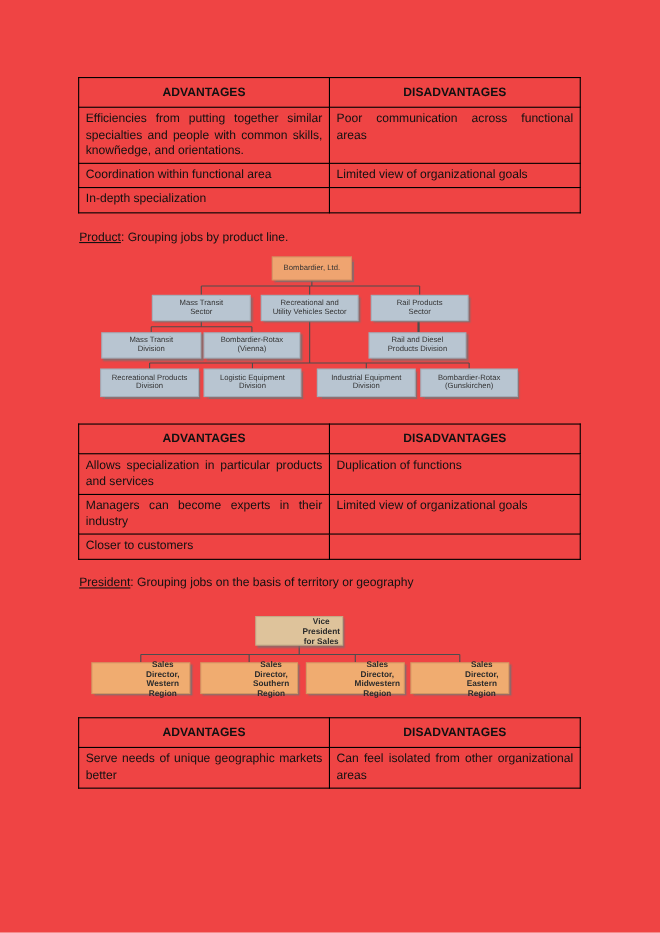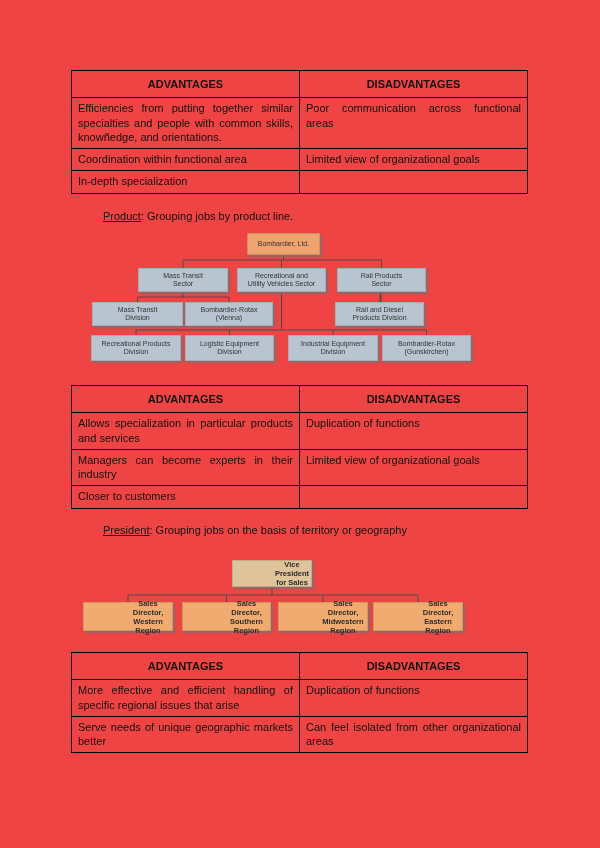--- a/index.html
+++ b/index.html
@@ -10,21 +10,21 @@
   table.advtab{position:absolute;left:71px;width:457px;border-collapse:collapse;
                table-layout:fixed;font-size:11px;line-height:1.3;}
   table.advtab th, table.advtab td{border:1.5px solid #000;vertical-align:top;
                padding:3px 6px 4px 6px;overflow:hidden;}
   table.advtab th{font-weight:bold;text-align:center;vertical-align:middle;padding:6px 4px;}
   table.advtab td{text-align:justify;margin-left:23px;}
   table.advtab td:empty::after{content:"\00a0";}
 
   
   .defline{position:absolute;left:72px;font-size:11px;}
-  .defline .term{text-decoration:underline;margin-left:31px;}
+  .defline .term{text-decoration:underline;}
 
   
   .chart{position:absolute;}
   .chart svg{position:absolute;left:0;top:0;}
   .node{position:absolute;display:flex;align-items:center;justify-content:center;
         text-align:center;white-space:pre-line;color:#333;
         box-shadow:2px 2px 1.5px rgba(115,115,115,0.75);
         border:1px solid rgba(0,0,0,0.12);box-sizing:border-box;}
   .chart1 .node{font-size:7px;line-height:8.5px;}
   .chart2 .node{font-size:7.5px;line-height:9px;font-weight:bold;color:#2b2b2b;padding-left:40px;}
@@ -157,23 +157,19 @@
 
   <table class="advtab" style="top:652px;">
     <thead>
       <tr>
         <th>ADVANTAGES</th>
         <th>DISADVANTAGES</th>
       </tr>
     </thead>
     <tbody>
       <tr>
-        <td>More effective and efficient handling of specific regional issues that arise</td>
-        <td>Duplication of functions</td>
-      </tr>
-      <tr>
         <td>Serve needs of unique geographic markets better</td>
         <td>Can feel isolated from other organizational areas</td>
       </tr>
     </tbody>
   </table>
 
 </div>
 
 </body></html>

